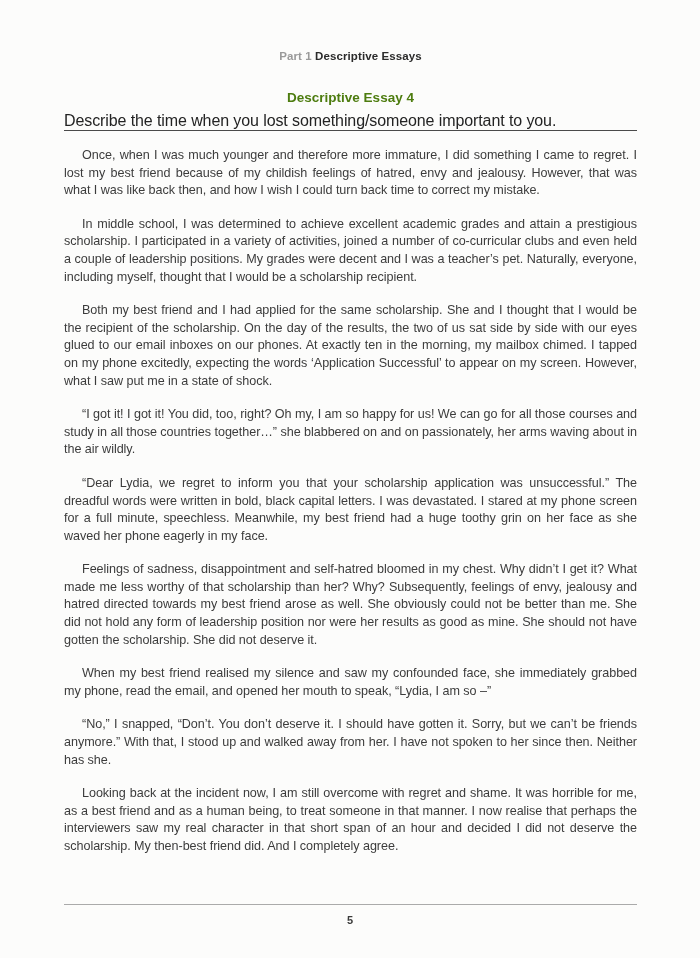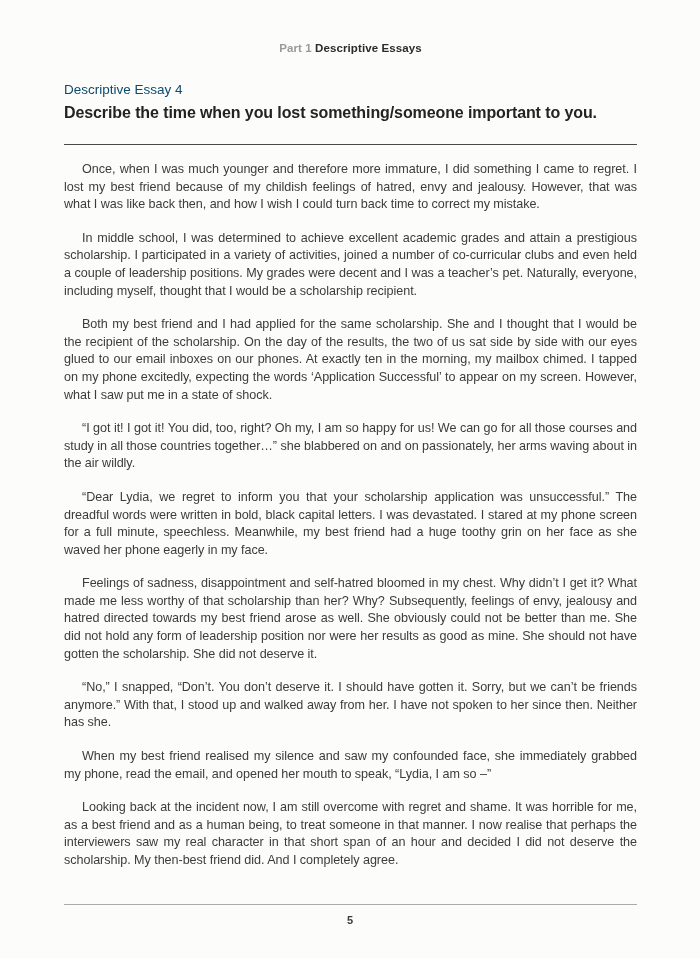--- a/index.html
+++ b/index.html
@@ -14,46 +14,47 @@
   .page {
     position: absolute;
     top: 0; left: 0;
     width: 700px;
     height: 958px;
     background: #fcfcfb;
     color: #3c3c3c;
   }
   .content {
     position: absolute;
-    top: 8px;
+    top: 16px;
     left: 64px;
     width: 573px;
   }
   .running-head {
     margin-top: 34px;
     text-align: center;
     font-size: 11.5px;
     font-weight: bold;
     letter-spacing: 0.1px;
   }
   .running-head .part-label { color: #9a9a9a; }
   .running-head .part-title { color: #2b2b2b; }
   .essay-label {
     margin-top: 28px;
     font-size: 13.5px;
-    font-weight: normal;
-    color: #0c4a6e;
+    font-weight: bold;
+    color: #4d7c0f;
+    text-align: center;
   }
   .essay-title {
     margin-top: 7px;
     font-size: 16px;
-    font-weight: bold;
+    font-weight: normal;
     color: #232323;
     letter-spacing: -0.1px;
-    padding-bottom: 22px;
+    padding-bottom: 0;
     border-bottom: 1.5px solid #4a4a4a;
   }
   .essay-body {
     margin-top: 12px;
   }
   .essay-body p {
     font-size: 12.6px;
     line-height: 17.6px;
     text-align: justify;
     text-indent: 18px;
@@ -97,22 +98,22 @@
 
     <h1 class="essay-title">Describe the time when you lost something/someone important to you.</h1>
 
     <div class="essay-body">
       <p>Once, when I was much younger and therefore more immature, I did something I came to regret. I lost my best friend because of my childish feelings of hatred, envy and jealousy. However, that was what I was like back then, and how I wish I could turn back time to correct my mistake.</p>
       <p>In middle school, I was determined to achieve excellent academic grades and attain a prestigious scholarship. I participated in a variety of activities, joined a number of co-curricular clubs and even held a couple of leadership positions. My grades were decent and I was a teacher’s pet. Naturally, everyone, including myself, thought that I would be a scholarship recipient.</p>
       <p>Both my best friend and I had applied for the same scholarship. She and I thought that I would be the recipient of the scholarship. On the day of the results, the two of us sat side by side with our eyes glued to our email inboxes on our phones. At exactly ten in the morning, my mailbox chimed. I tapped on my phone excitedly, expecting the words ‘Application Successful’ to appear on my screen. However, what I saw put me in a state of shock.</p>
       <p>“I got it! I got it! You did, too, right? Oh my, I am so happy for us! We can go for all those courses and study in all those countries together…” she blabbered on and on passionately, her arms waving about in the air wildly.</p>
       <p>“Dear Lydia, we regret to inform you that your scholarship application was unsuccessful.” The dreadful words were written in bold, black capital letters. I was devastated. I stared at my phone screen for a full minute, speechless. Meanwhile, my best friend had a huge toothy grin on her face as she waved her phone eagerly in my face.</p>
       <p>Feelings of sadness, disappointment and self-hatred bloomed in my chest. Why didn’t I get it? What made me less worthy of that scholarship than her? Why? Subsequently, feelings of envy, jealousy and hatred directed towards my best friend arose as well. She obviously could not be better than me. She did not hold any form of leadership position nor were her results as good as mine. She should not have gotten the scholarship. She did not deserve it.</p>
+      <p>When my best friend realised my silence and saw my confounded face, she immediately grabbed my phone, read the email, and opened her mouth to speak, “Lydia, I am so –”</p>
       <p>“No,” I snapped, “Don’t. You don’t deserve it. I should have gotten it. Sorry, but we can’t be friends anymore.” With that, I stood up and walked away from her. I have not spoken to her since then. Neither has she.</p>
-      <p>When my best friend realised my silence and saw my confounded face, she immediately grabbed my phone, read the email, and opened her mouth to speak, “Lydia, I am so –”</p>
       <p>Looking back at the incident now, I am still overcome with regret and shame. It was horrible for me, as a best friend and as a human being, to treat someone in that manner. I now realise that perhaps the interviewers saw my real character in that short span of an hour and decided I did not deserve the scholarship. My then-best friend did. And I completely agree.</p>
     </div>
 
   </div>
 
   <hr class="footer-rule">
   <div class="page-number">5</div>
 </div>
 
 </body></html>

